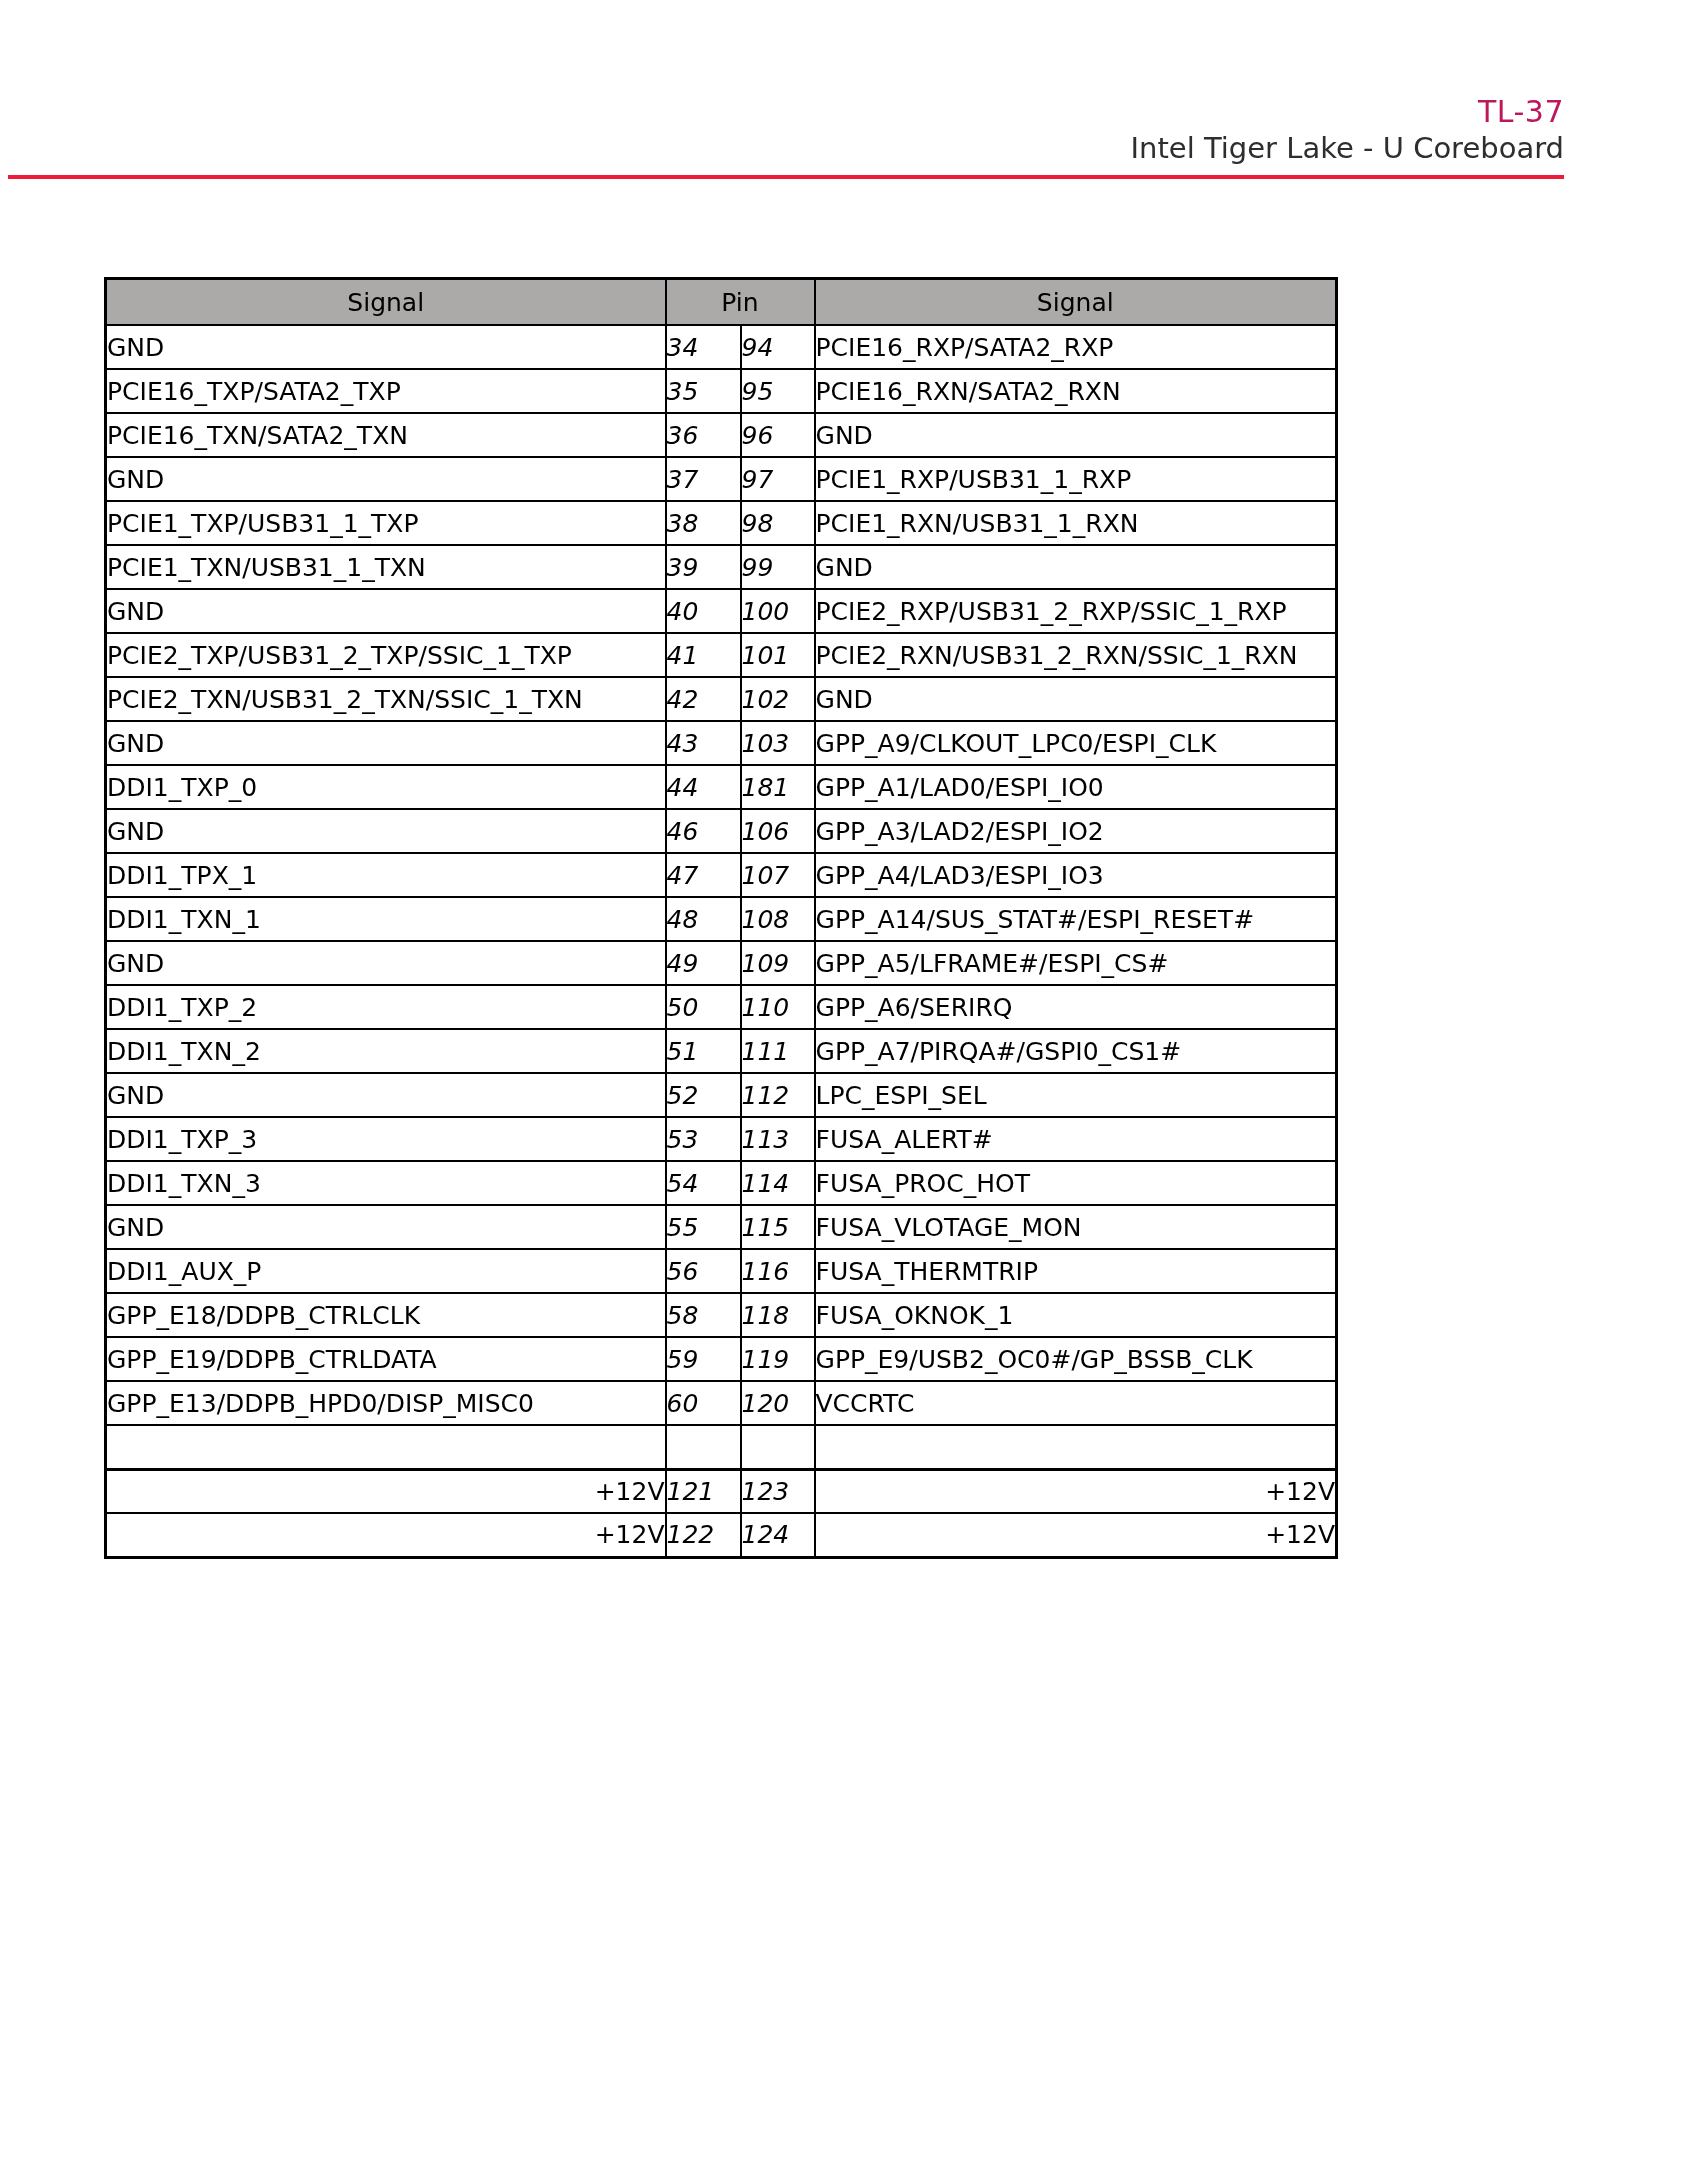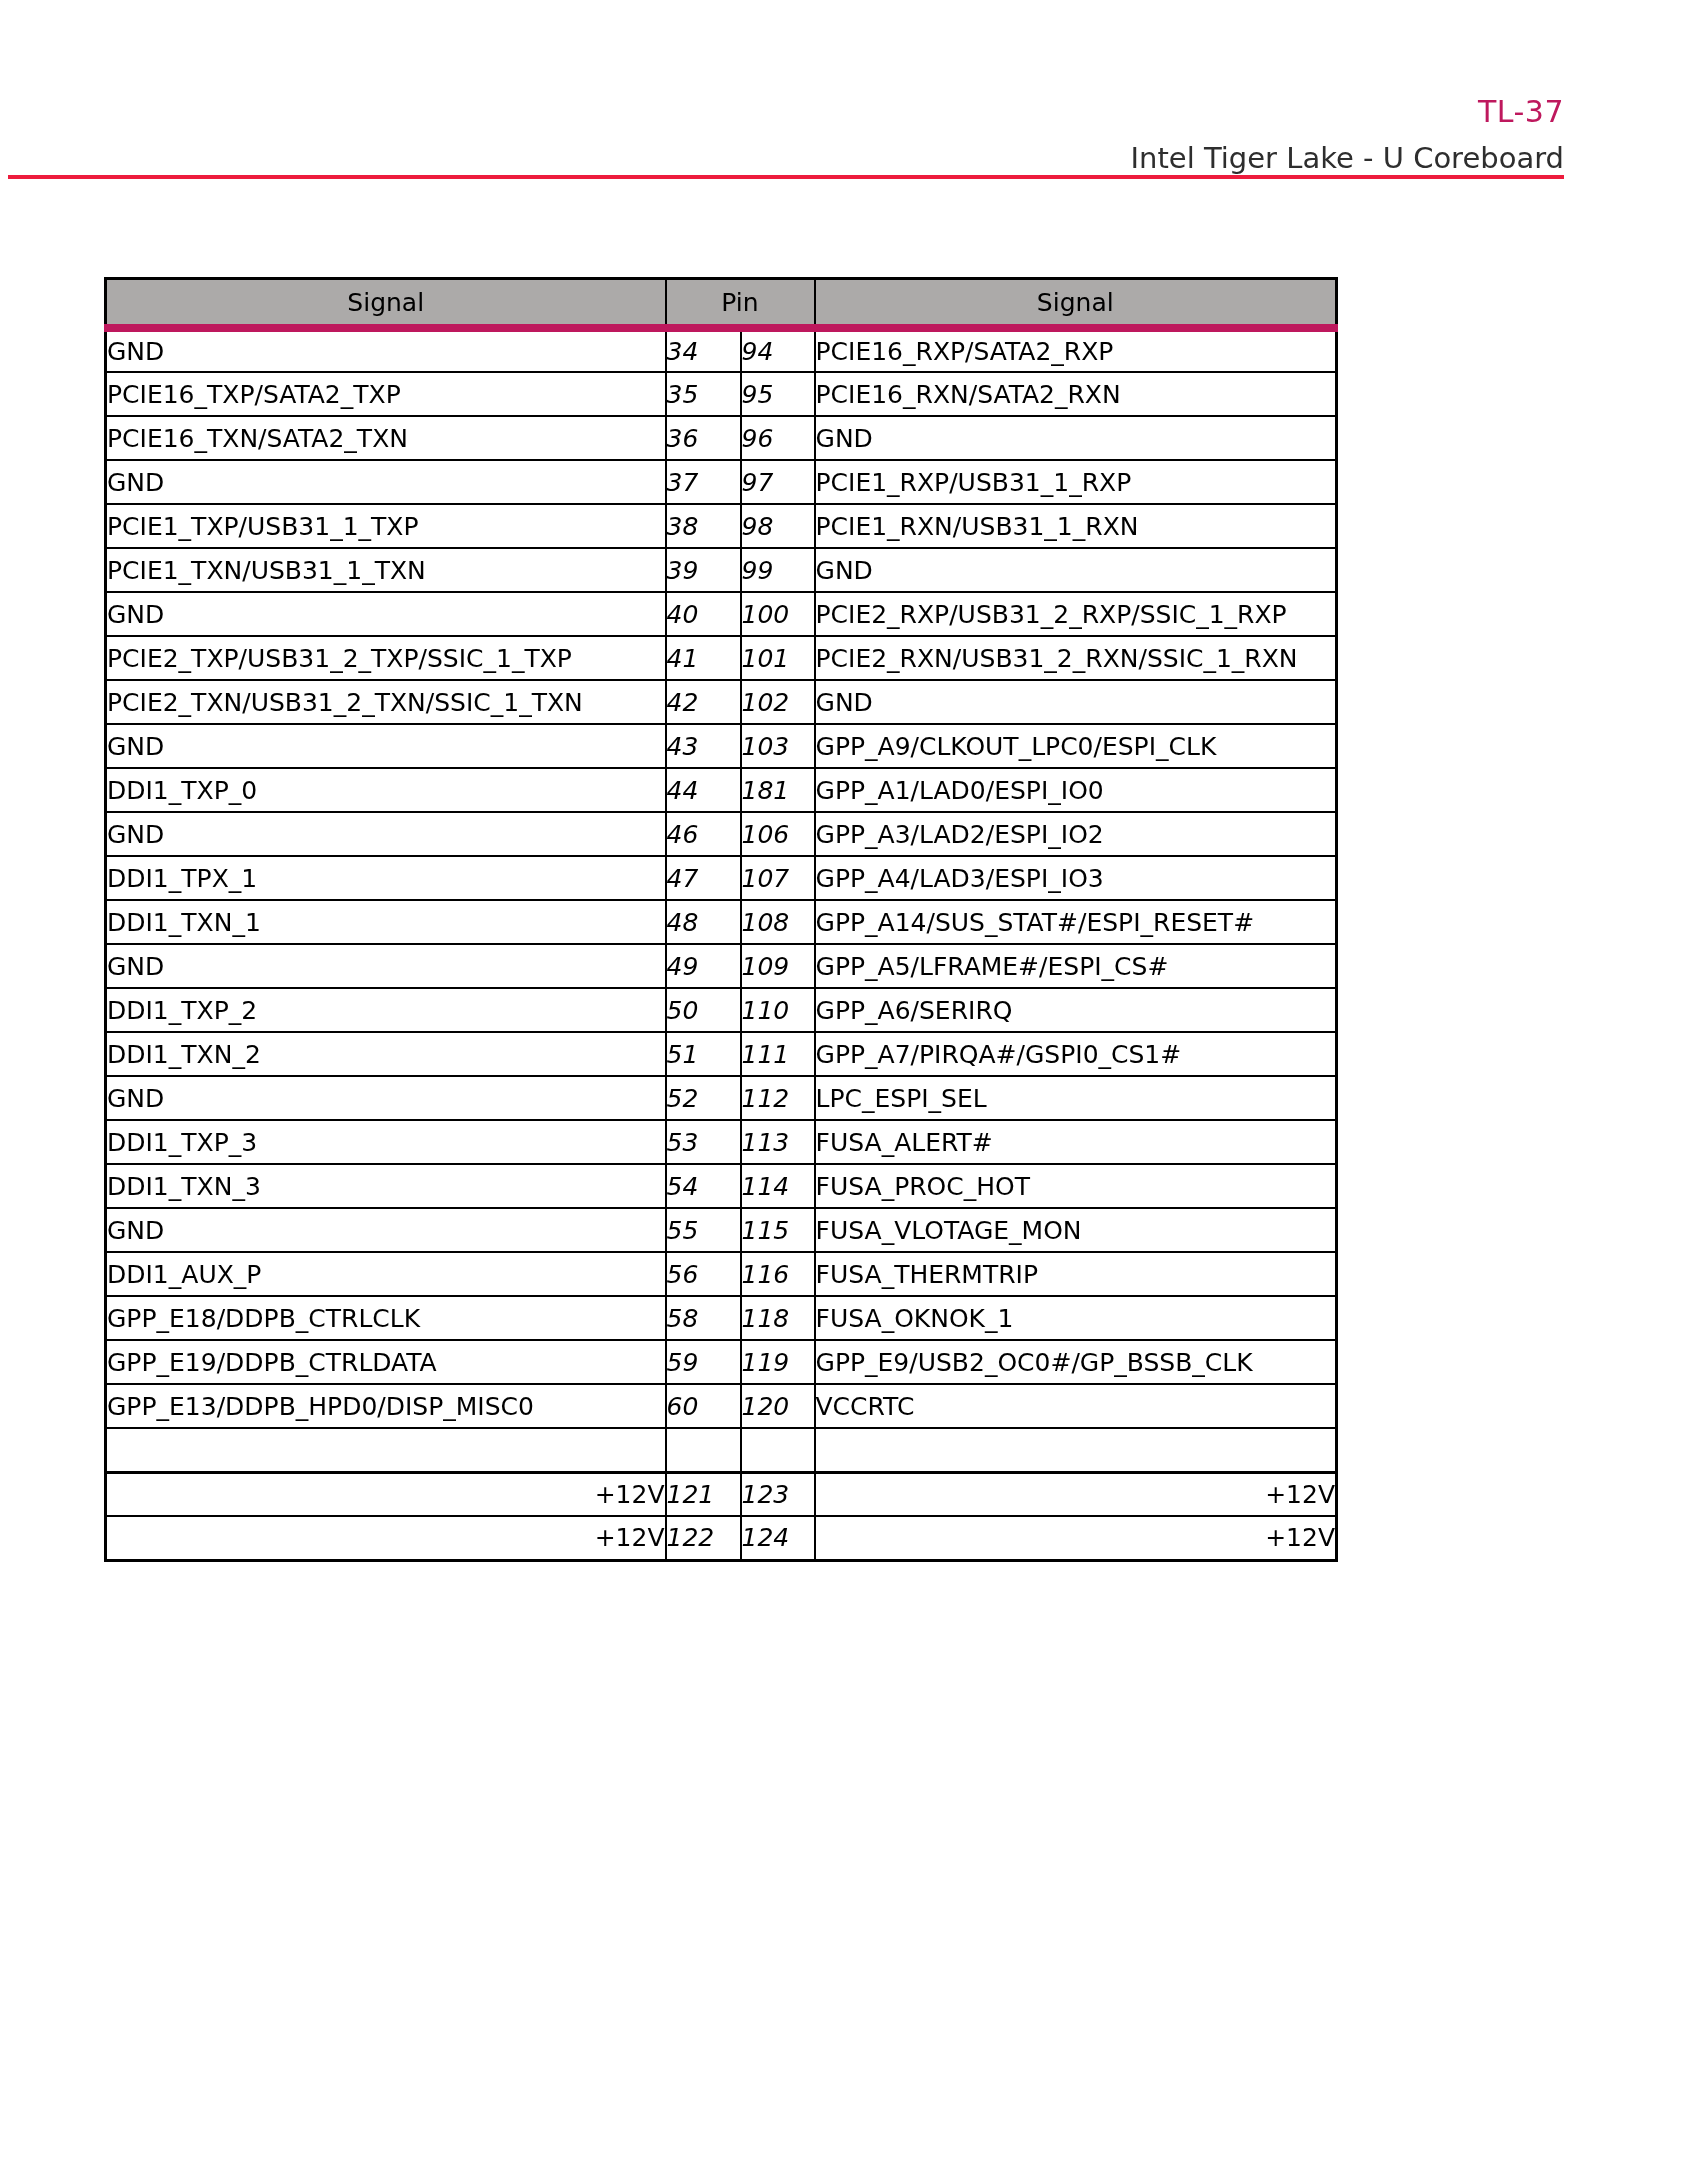--- a/index.html
+++ b/index.html
@@ -24,21 +24,21 @@
     line-height: 1.15;
   }
   .doc-code {
     font-size: 30px;
     color: #be185d;
     letter-spacing: 0.5px;
   }
   .doc-title {
     font-size: 29px;
     color: #2e2e2e;
-    margin-top: 12px;
+    margin-top: 2px;
   }
   .red-rule {
     position: absolute;
     top: 175px;
     left: 8px;
     width: 1556px;
     height: 4px;
     background: #ed1c3d;
   }
   .pin-table-wrap {
@@ -58,21 +58,21 @@
   table.pin-table td {
     border: 2px solid #000000;
     padding: 0;
     vertical-align: middle;
     overflow: hidden;
     white-space: nowrap;
   }
   table.pin-table thead th {
     background: #acaaa9;
     font-weight: normal;
-    border-bottom: 8px solid #be185d;
+    border-bottom: 1px solid #be185d;
     height: 44px;
     text-align: center;
   }
   table.pin-table tbody tr {
     height: 44px;
   }
   td.sig {
     text-align: left;
     padding-left: 10px;
   }

